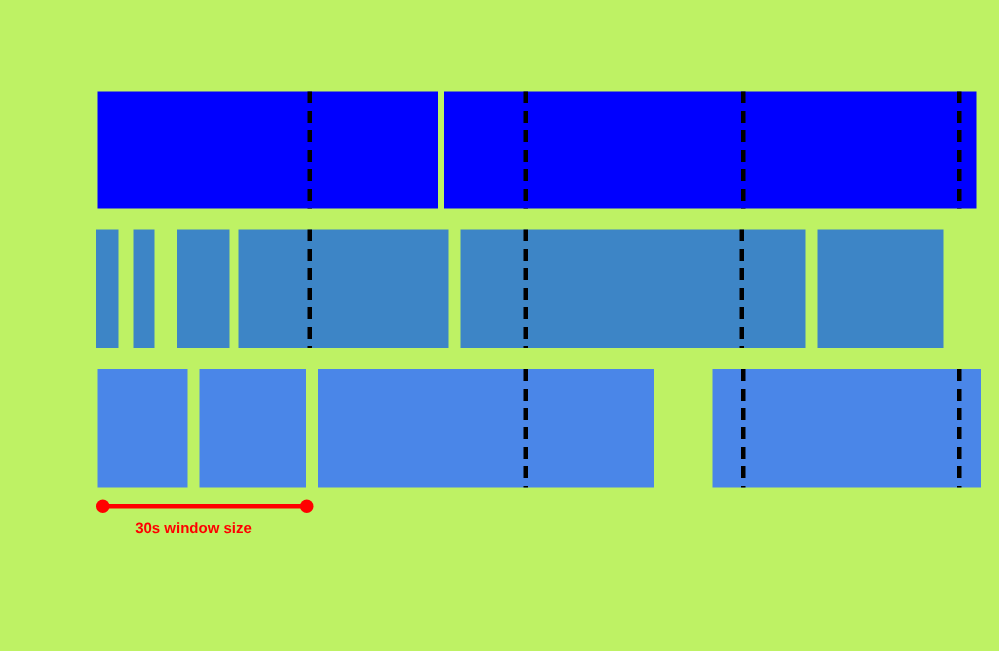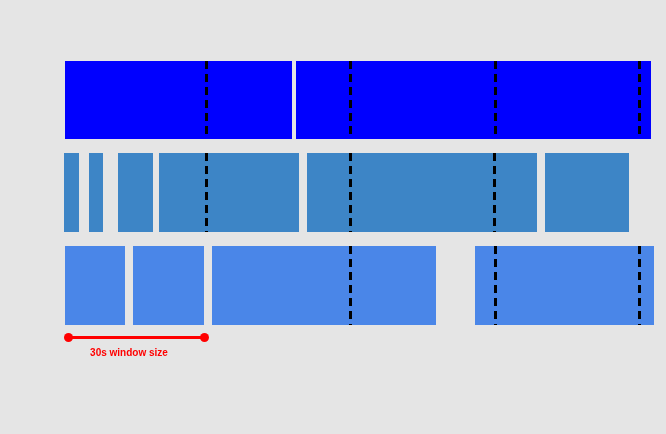--- a/index.html
+++ b/index.html
@@ -41,21 +41,21 @@
     transform: translateX(-50%);
     font-size: 10px;
     font-weight: bold;
     white-space: nowrap;
     letter-spacing: 0px;
   }
 </style>
 </head>
 <body>
 
-<div class="canvas" id="canvas" style="width: 666px; height: 434px; background: #e5e5e5;">
+<div class="canvas" id="canvas" style="width: 666px; height: 434px; background: #bef264;">
   <div id="tracks">
       <div class="segment" style="left: 65px; width: 227px; top: 61px; height: 78px; background: rgb(0, 0, 255);"></div>
       <div class="segment" style="left: 296px; width: 355px; top: 61px; height: 78px; background: rgb(0, 0, 255);"></div>
       <div class="dash-line" style="left: 205px; top: 61px; height: 78px;"></div>
       <div class="dash-line" style="left: 349px; top: 61px; height: 78px;"></div>
       <div class="dash-line" style="left: 494px; top: 61px; height: 78px;"></div>
       <div class="dash-line" style="left: 638px; top: 61px; height: 78px;"></div>
       <div class="segment" style="left: 64px; width: 15px; top: 153px; height: 79px; background: rgb(61, 133, 198);"></div>
       <div class="segment" style="left: 89px; width: 14px; top: 153px; height: 79px; background: rgb(61, 133, 198);"></div>
       <div class="segment" style="left: 118px; width: 35px; top: 153px; height: 79px; background: rgb(61, 133, 198);"></div>

